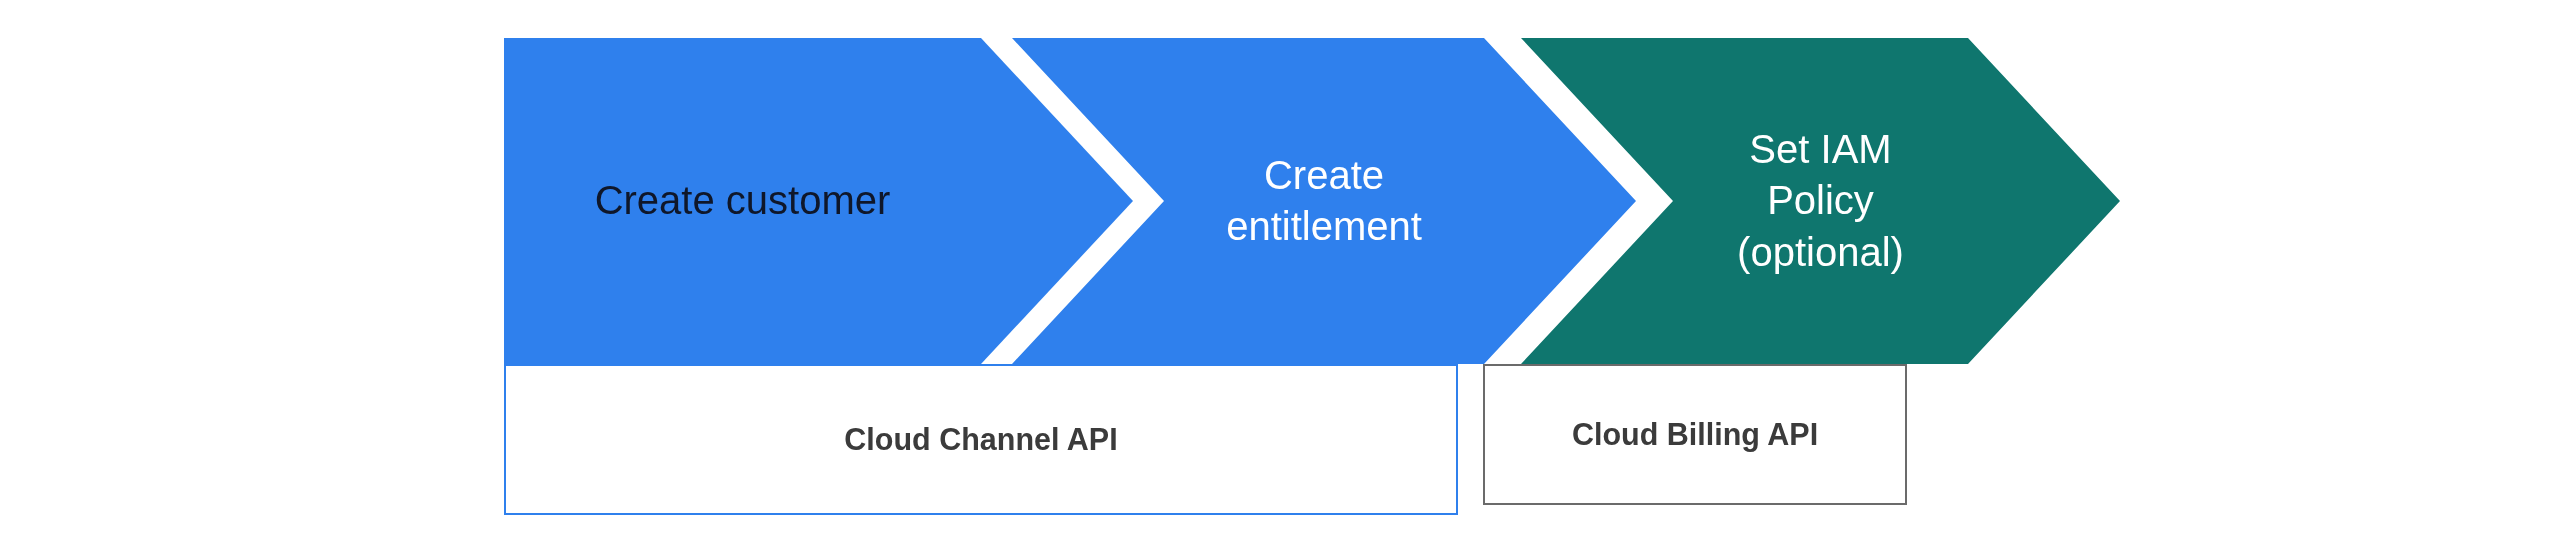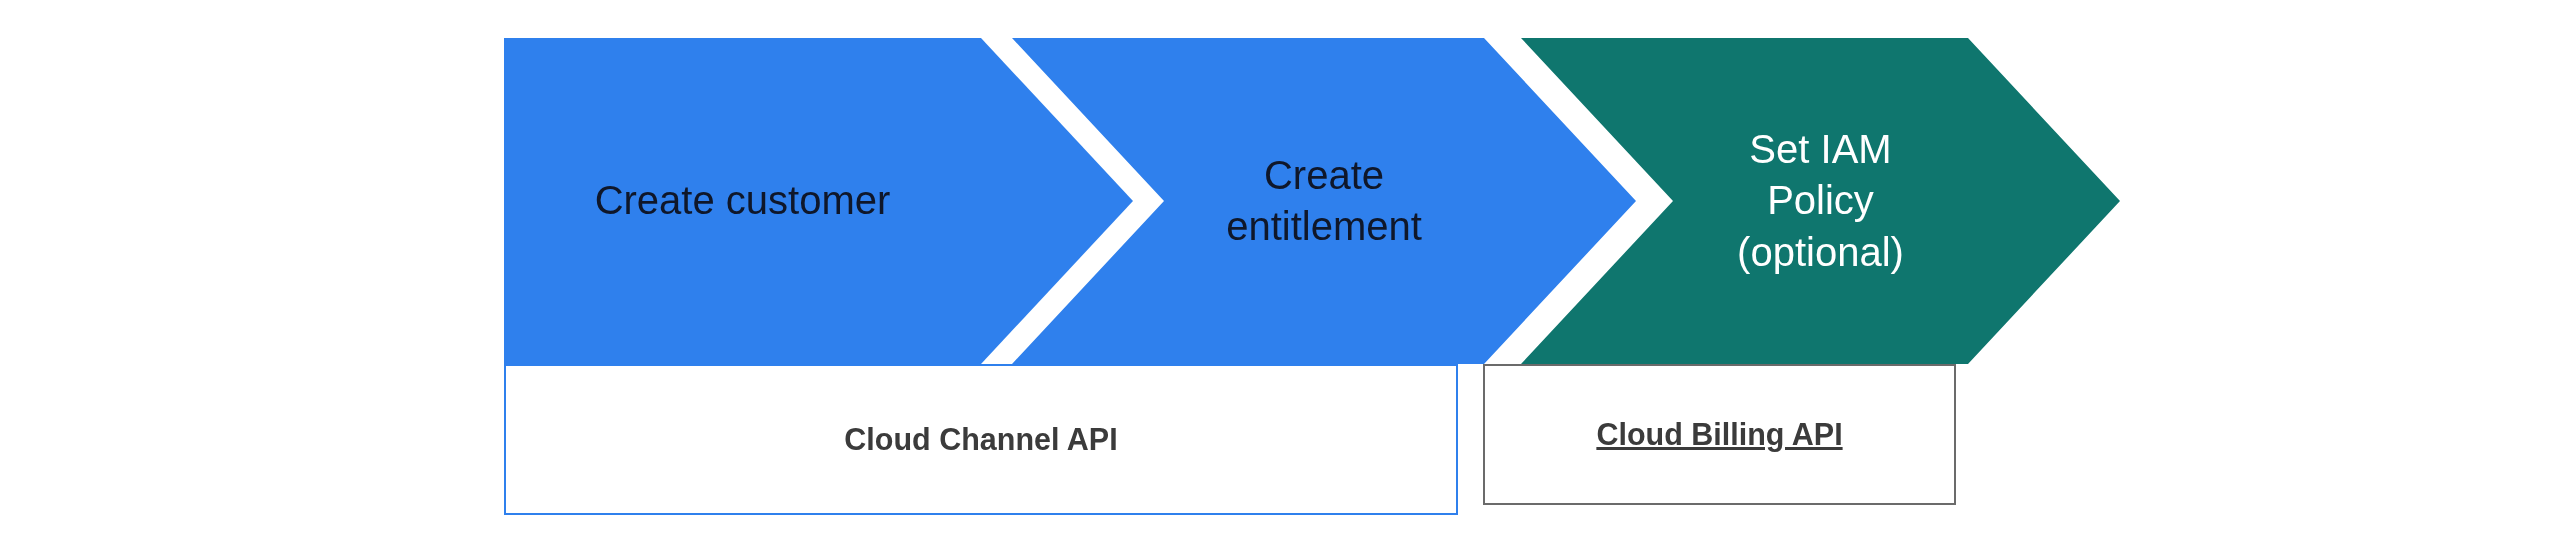--- a/index.html
+++ b/index.html
@@ -70,38 +70,37 @@
   }
   .api-box-channel {
     left: 504px;
     top: 364px;
     width: 954px;
     height: 151px;
   }
   .api-box-billing {
     left: 1483px;
     top: 364px;
-    width: 473px;
+    width: 424px;
     height: 141px;
-    text-decoration: underline;
   }
   .label {
     white-space: pre-line;
   }
 </style>
 </head>
 <body>
 
 <div class="canvas">
 
   <div class="arrow arrow-first" style="background-color: rgb(47, 128, 237); color: #0f172a;">
     <span class="label">Create customer</span>
   </div>
 
-  <div class="arrow arrow-mid" style="background-color: rgb(47, 128, 237); color: #0f172a;">
+  <div class="arrow arrow-mid" style="background-color: rgb(47, 128, 237); color: #ffffff;">
     <span class="label">Create
 entitlement</span>
   </div>
 
   <div class="arrow arrow-last" style="background-color: #0f766e; color: rgb(255, 255, 255);">
     <span class="label">Set IAM
 Policy
 (optional)</span>
   </div>
 

